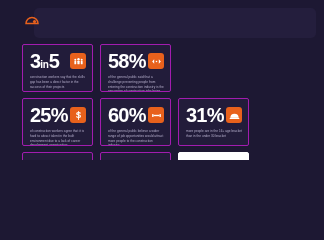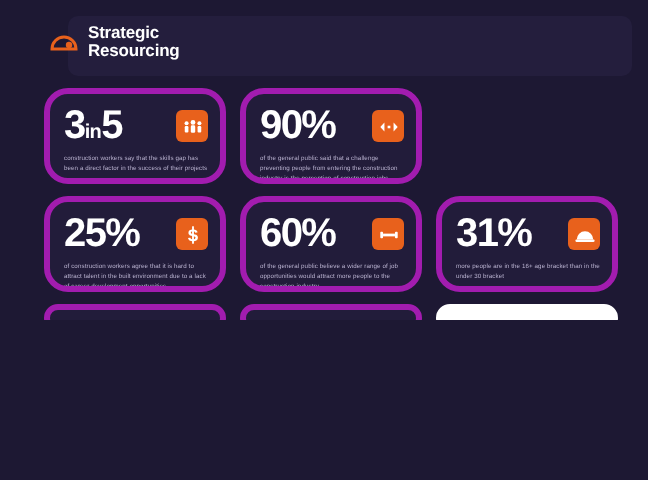--- a/index.html
+++ b/index.html
@@ -28,24 +28,24 @@
     font-weight:bold;
     letter-spacing:-0.1px;
   }
   .logo-text span{display:block;white-space:nowrap;}
 
   
   .grid{position:absolute;left:22px;top:44px;width:288px;}
   .row{display:flex;gap:7px;margin-bottom:6px;position:relative;}
   .card{
     position:relative;
-    width:91px;height:48px;
+    width:71px;height:48px;
     box-sizing:border-box;
-    border:3px solid #a21caf;
-    border-radius:12px;
+    border:1px solid #a21caf;
+    border-radius:2px;
     background:#221c3a;
     padding:6px 6px 0 7px;
     overflow:hidden;
   }
   .card .topline{display:flex;align-items:center;justify-content:space-between;}
   .stat{
     color:#ffffff;
     font-size:20px;
     font-weight:bold;
     letter-spacing:-0.8px;
@@ -78,24 +78,20 @@
 
   <div class="header-panel"></div>
 
   <div class="logo">
     <span class="logo-mark">
       <svg viewBox="0 0 32 32" width="16" height="16" aria-hidden="true">
         <path d="M4 23 A12 12 0 0 1 28 23 Z" fill="none" stroke="#e8611c" stroke-width="3"></path>
         <circle cx="21" cy="19" r="3.2" fill="#e8611c"></circle>
       </svg>
     </span>
-    <span class="logo-text">
-      <span>Strategic</span>
-      <span>Resourcing</span>
-    </span>
   </div>
 
   <div class="grid">
 
     <div class="row">
 
       <div class="card">
         <div class="topline">
           <div class="stat">
             <span>3</span><span class="small">in</span><span>5</span>
@@ -110,21 +106,21 @@
                 <rect x="17" y="11" width="4" height="7" rx="1.2" fill="#fff"></rect>
             </svg>
           </div>
         </div>
         <div class="desc">construction workers say that the skills gap has been a direct factor in the success of their projects</div>
       </div>
 
 
       <div class="card">
         <div class="topline">
-          <div class="stat">90%</div>
+          <div class="stat">58%</div>
           <div class="icon-tile">
             <svg viewBox="0 0 24 24" width="11" height="11" aria-hidden="true">
               <rect x="10.5" y="10.6" width="3" height="2.8" fill="#fff"></rect>
               <path d="M7 7 L2.5 12 L7 17 Z" fill="#fff"></path>
               <path d="M17 7 L21.5 12 L17 17 Z" fill="#fff"></path>
             </svg>
           </div>
         </div>
         <div class="desc">of the general public said that a challenge preventing people from entering the construction industry is the perception of construction jobs being physically demanding</div>
       </div>

